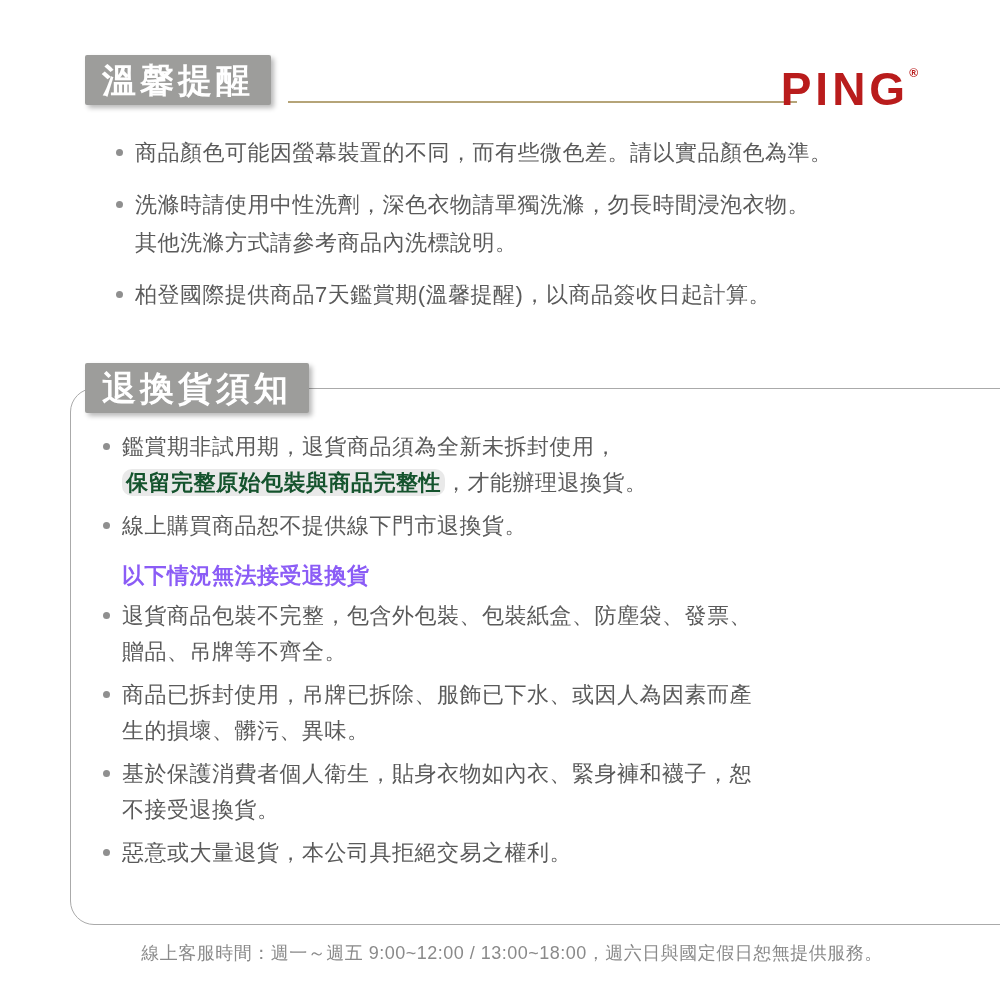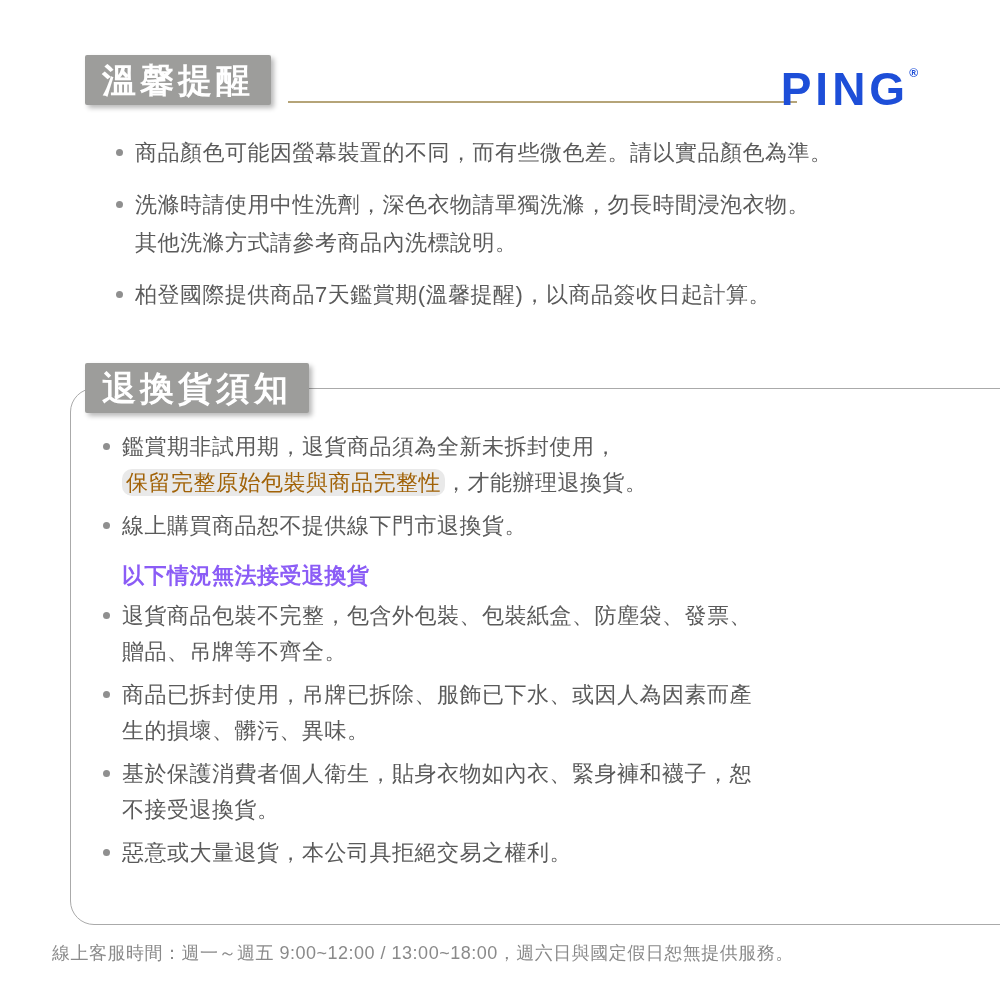--- a/index.html
+++ b/index.html
@@ -21,21 +21,21 @@
   .hdr1{top:55px;}
   .hdr2{top:363px;text-align:right;}
 
   .gold-line{
     position:absolute;left:288px;top:101px;width:509px;height:2px;
     background:#b5a478;z-index:1;
   }
 
   .brand{
     position:absolute;right:82px;top:62px;z-index:1;
-    color:#1d4ed8;font-size:46px;font-weight:bold;letter-spacing:4px;
+    color:#b91c1c;font-size:46px;font-weight:bold;letter-spacing:4px;
     font-family:"Liberation Sans","DejaVu Sans",sans-serif;
   }
   .brand .reg{font-size:12px;vertical-align:28px;letter-spacing:0;}
 
   
   .list{position:absolute;font-size:22px;line-height:38px;letter-spacing:0.5px;}
   .list-top{left:116px;top:134px;width:868px;}
   .bullet{display:flex;margin-bottom:14px;}
   .dot{
     flex:0 0 auto;width:7px;height:7px;border-radius:50%;
@@ -47,29 +47,29 @@
   .returns-box{
     position:absolute;left:70px;top:388px;width:961px;height:537px;
     border:1px solid #aaaaaa;border-radius:24px;z-index:2;background:#ffffff;
     box-sizing:border-box;padding:40px 20px 0 32px;
     font-size:22px;line-height:36px;letter-spacing:0.5px;
   }
   .returns-box .bullet{margin-bottom:7px;}
   .returns-box .dot{margin-top:14px;}
 
   .hl{
-    background:#e9e9e9;color:#a16207;font-weight:normal;padding:1px 4px;border-radius:10px;
+    background:#e9e9e9;color:#14532d;font-weight:bold;padding:1px 4px;border-radius:10px;
   }
   .warning-title{
     color:#8b5cf6;font-weight:bold;margin:14px 0 4px 19px;
   }
 
   .footer{
     position:absolute;left:52px;top:938px;width:920px;
-    font-size:18px;line-height:30px;color:#8a8a8a;letter-spacing:0.5px;
+    font-size:18px;line-height:30px;color:#8a8a8a;letter-spacing:0.5px;text-align:center;
   }
 </style>
 </head>
 <body>
 
 <div class="page">
 
   <div class="sec-header hdr1">溫馨提醒</div>
   <div class="gold-line"></div>
   <div class="brand"><span>PING</span><span class="reg">®</span></div>

